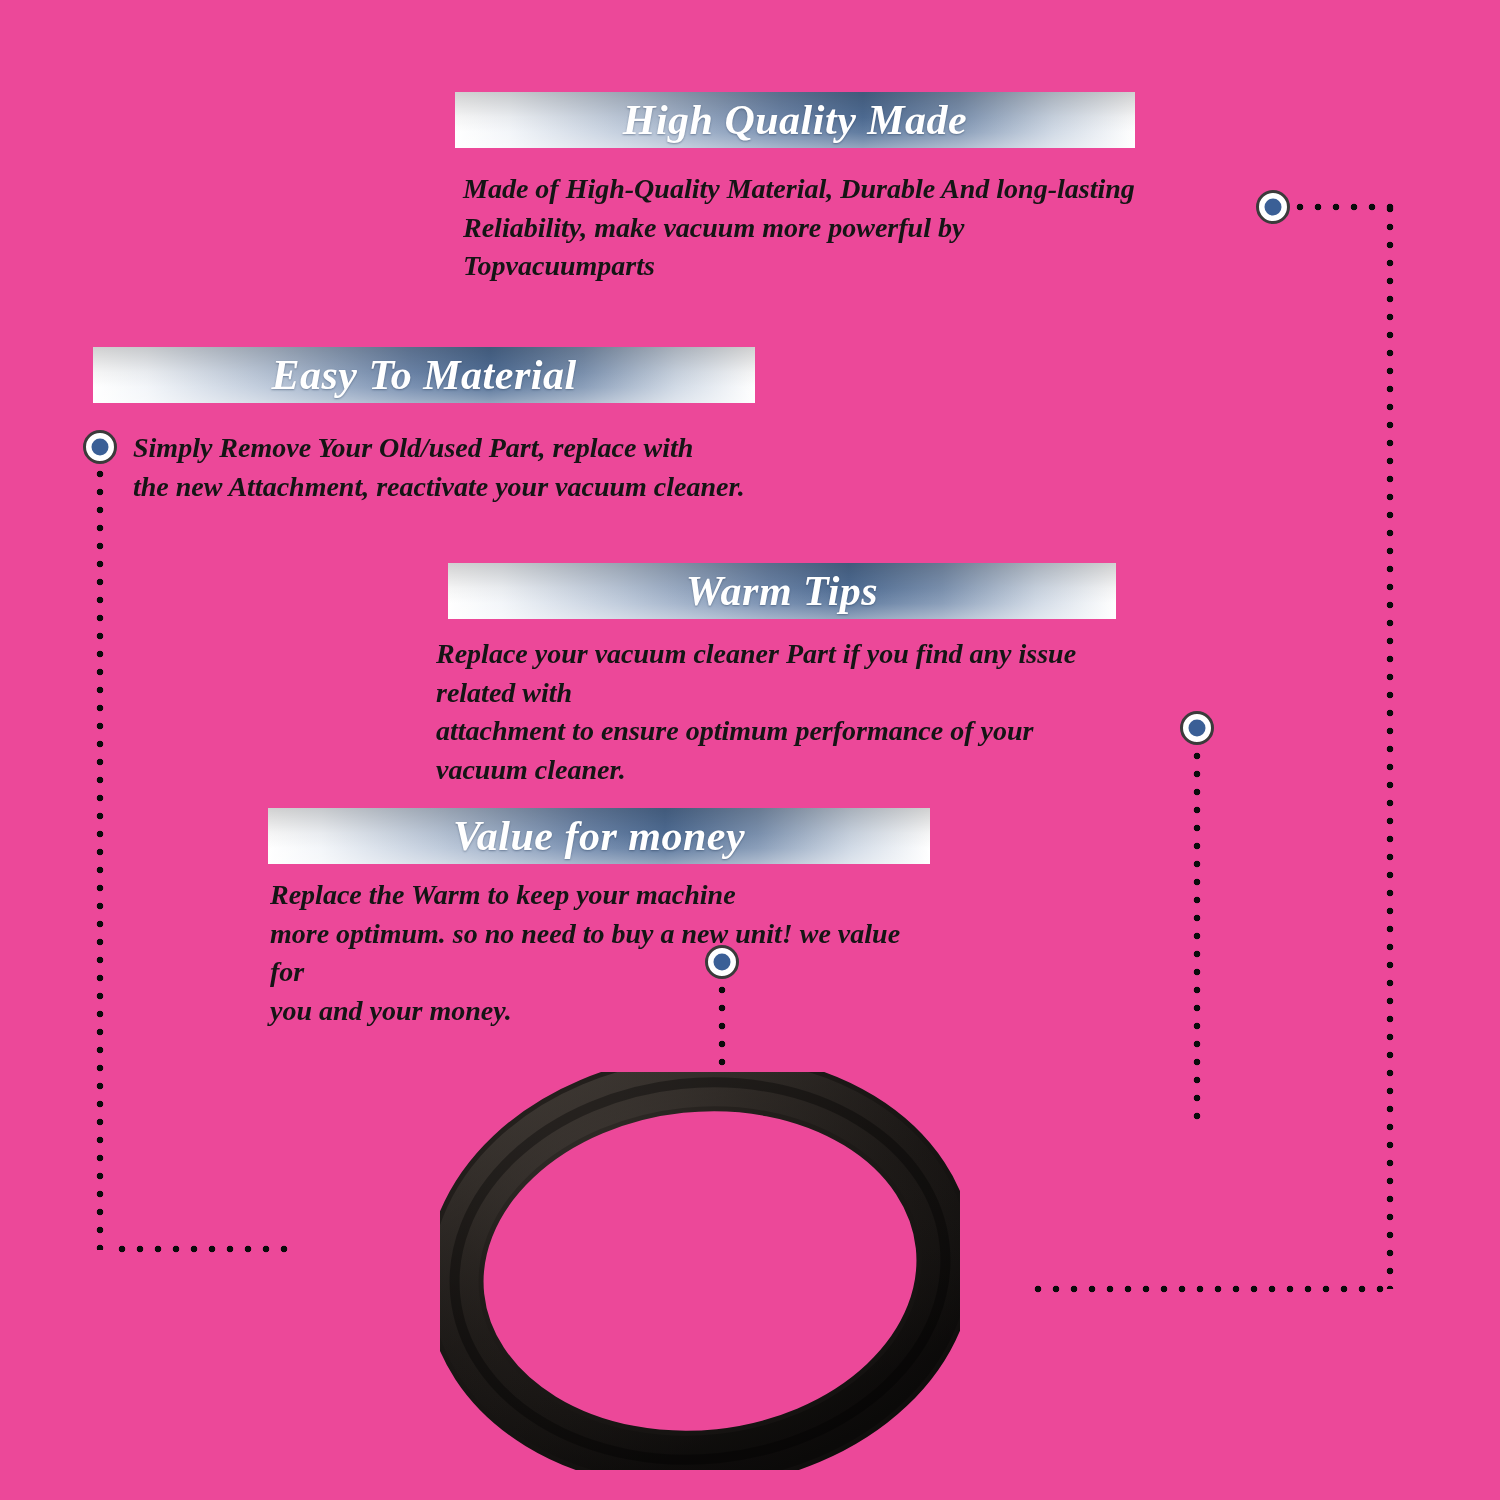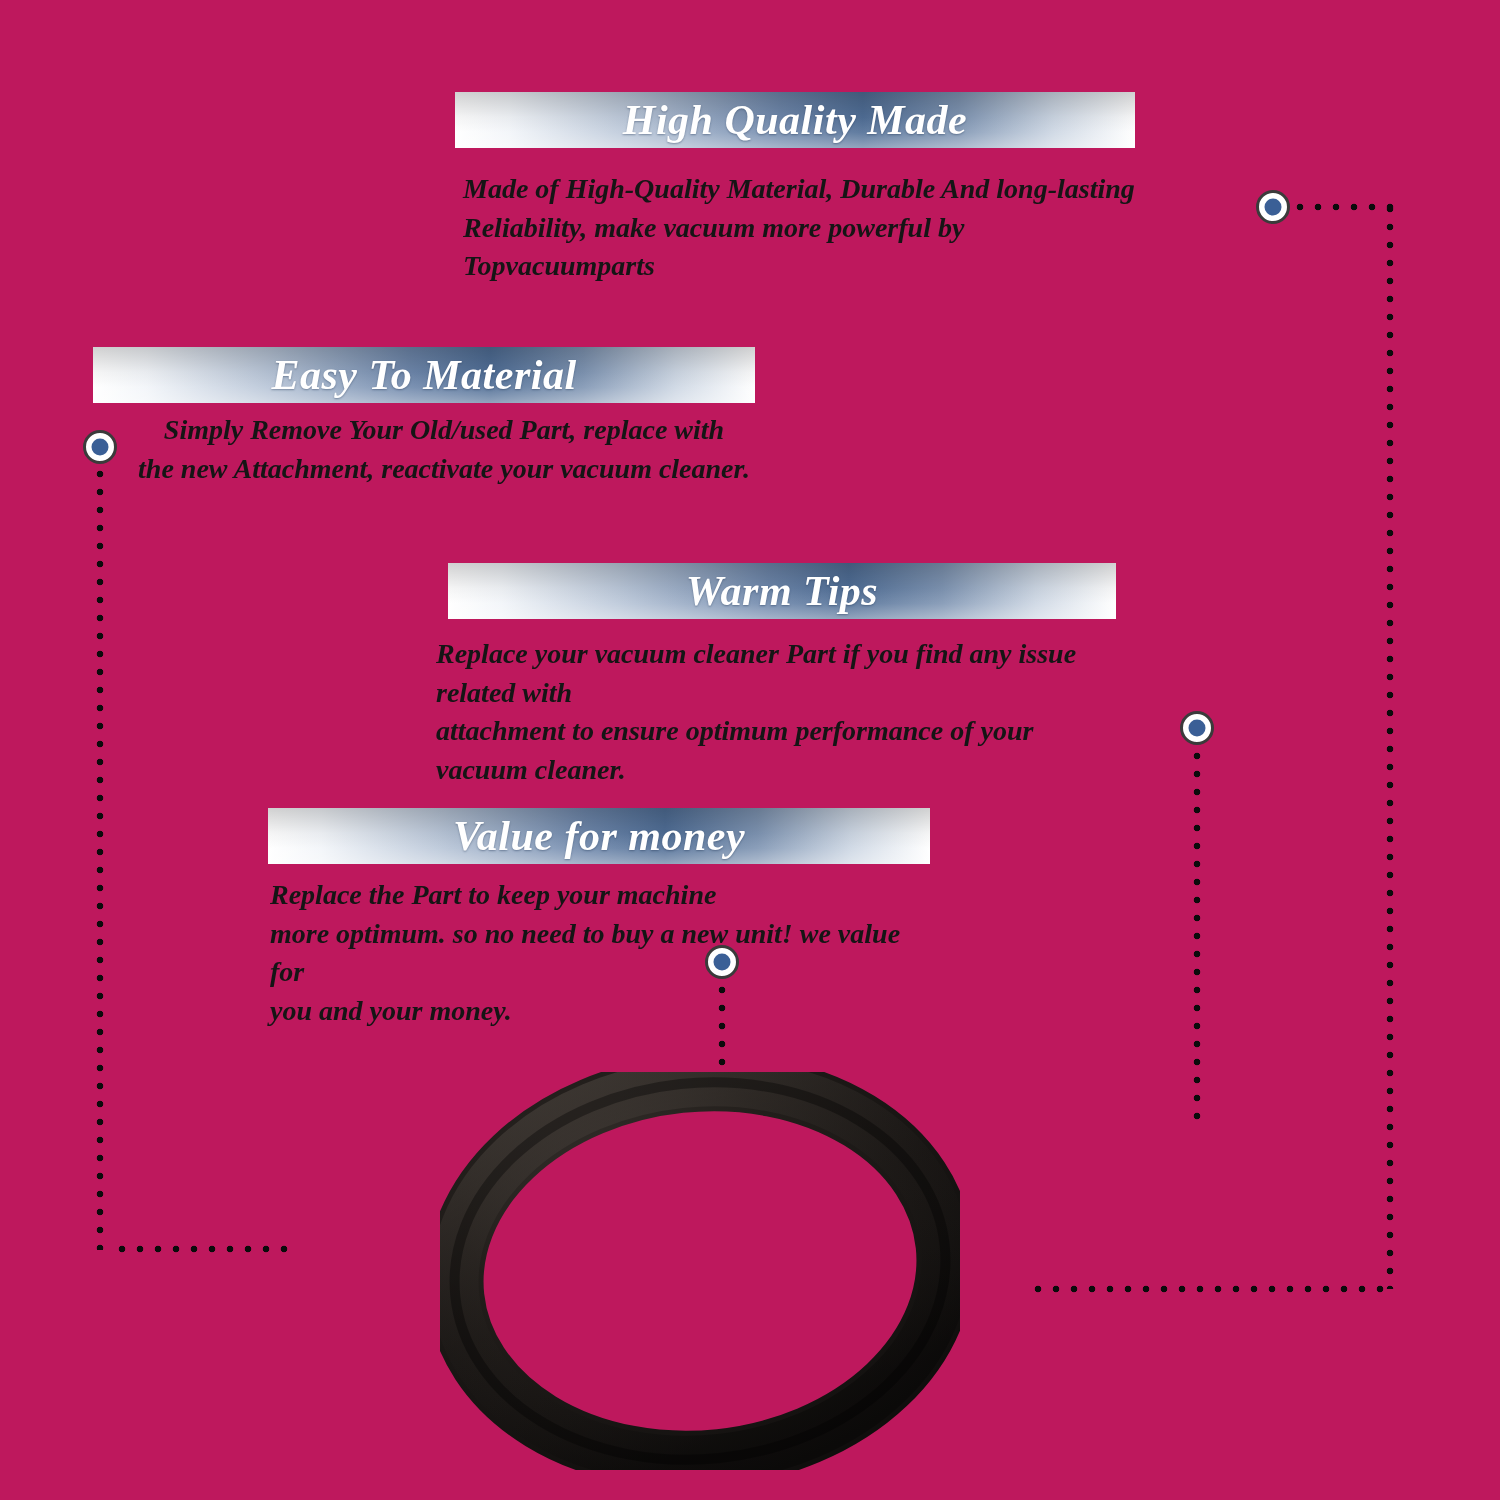--- a/index.html
+++ b/index.html
@@ -4,21 +4,21 @@
 <style>
   html, body {
     margin: 0;
     padding: 0;
     background: #ffffff;
   }
   #page {
     position: relative;
     width: 1500px;
     height: 1500px;
-    background: #be185d;
+    background: #ec4899;
     overflow: hidden;
     font-family: "Liberation Serif", "DejaVu Serif", serif;
   }
 
   
   .feature { position: absolute; }
 
   .bar {
     position: relative;
     height: 56px;
@@ -61,21 +61,21 @@
     white-space: pre-line;
   }
 
   
   #f-quality       { left: 455px; top: 92px;  width: 680px; }
   #f-quality .bar  { width: 680px; }
   #f-quality .body-text { margin-top: 22px; margin-left: 8px; }
 
   #f-easy          { left: 93px;  top: 347px; width: 662px; }
   #f-easy .bar     { width: 662px; }
-  #f-easy .body-text { margin-top: 8px; margin-left: 40px; text-align: center; }
+  #f-easy .body-text { margin-top: 26px; margin-left: 40px; }
 
   #f-warm          { left: 448px; top: 563px; width: 668px; }
   #f-warm .bar     { width: 668px; }
   #f-warm .body-text { margin-top: 16px; margin-left: -12px; }
 
   #f-value         { left: 268px; top: 808px; width: 662px; }
   #f-value .bar    { width: 662px; }
   #f-value .body-text { margin-top: 12px; margin-left: 2px; }
 
   
@@ -168,21 +168,21 @@
       <div class="bar-title">Warm Tips</div>
     </div>
     <div class="body-text">Replace your vacuum cleaner Part if you find any issue related with
  attachment to ensure optimum performance of your vacuum cleaner.</div>
   </div>
 
   <div class="feature" id="f-value">
     <div class="bar">
       <div class="bar-title">Value for money</div>
     </div>
-    <div class="body-text">Replace the Part to keep your machine
+    <div class="body-text">Replace the Warm to keep your machine
 more optimum. so no need to buy a new unit! we value for
 you and your money.</div>
   </div>
 
   <svg id="oring" viewBox="0 0 520 398">
     <defs>
       <radialGradient id="ringShade" cx="38%" cy="30%" r="78%">
         <stop offset="0%" stop-color="#3d3733"></stop>
         <stop offset="45%" stop-color="#221e1b"></stop>
         <stop offset="100%" stop-color="#100e0d"></stop>

